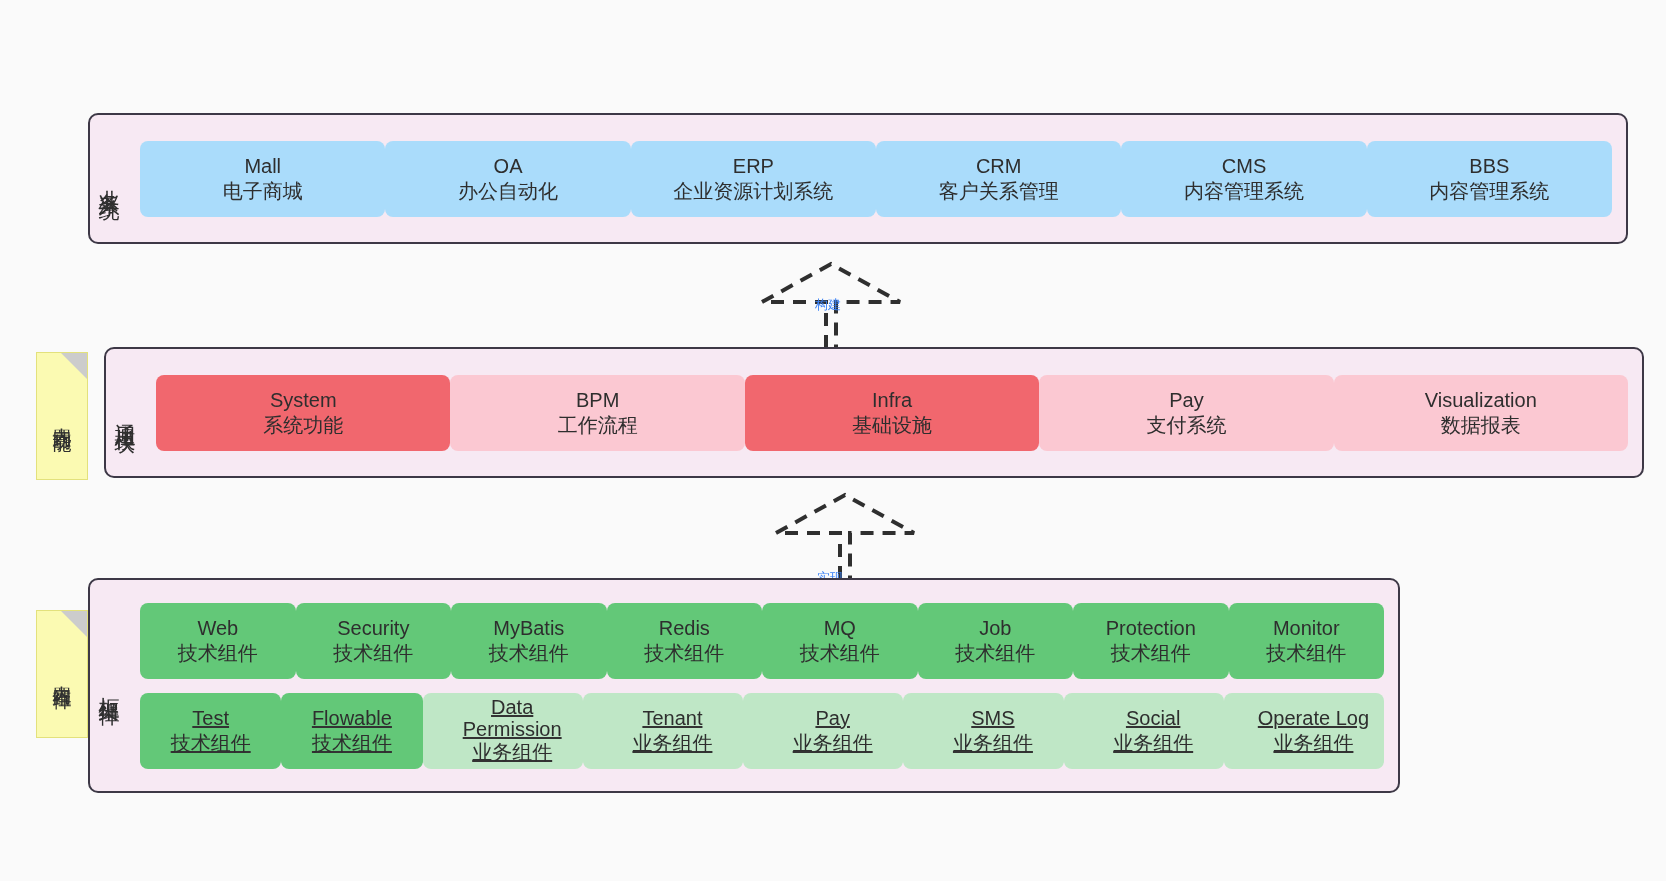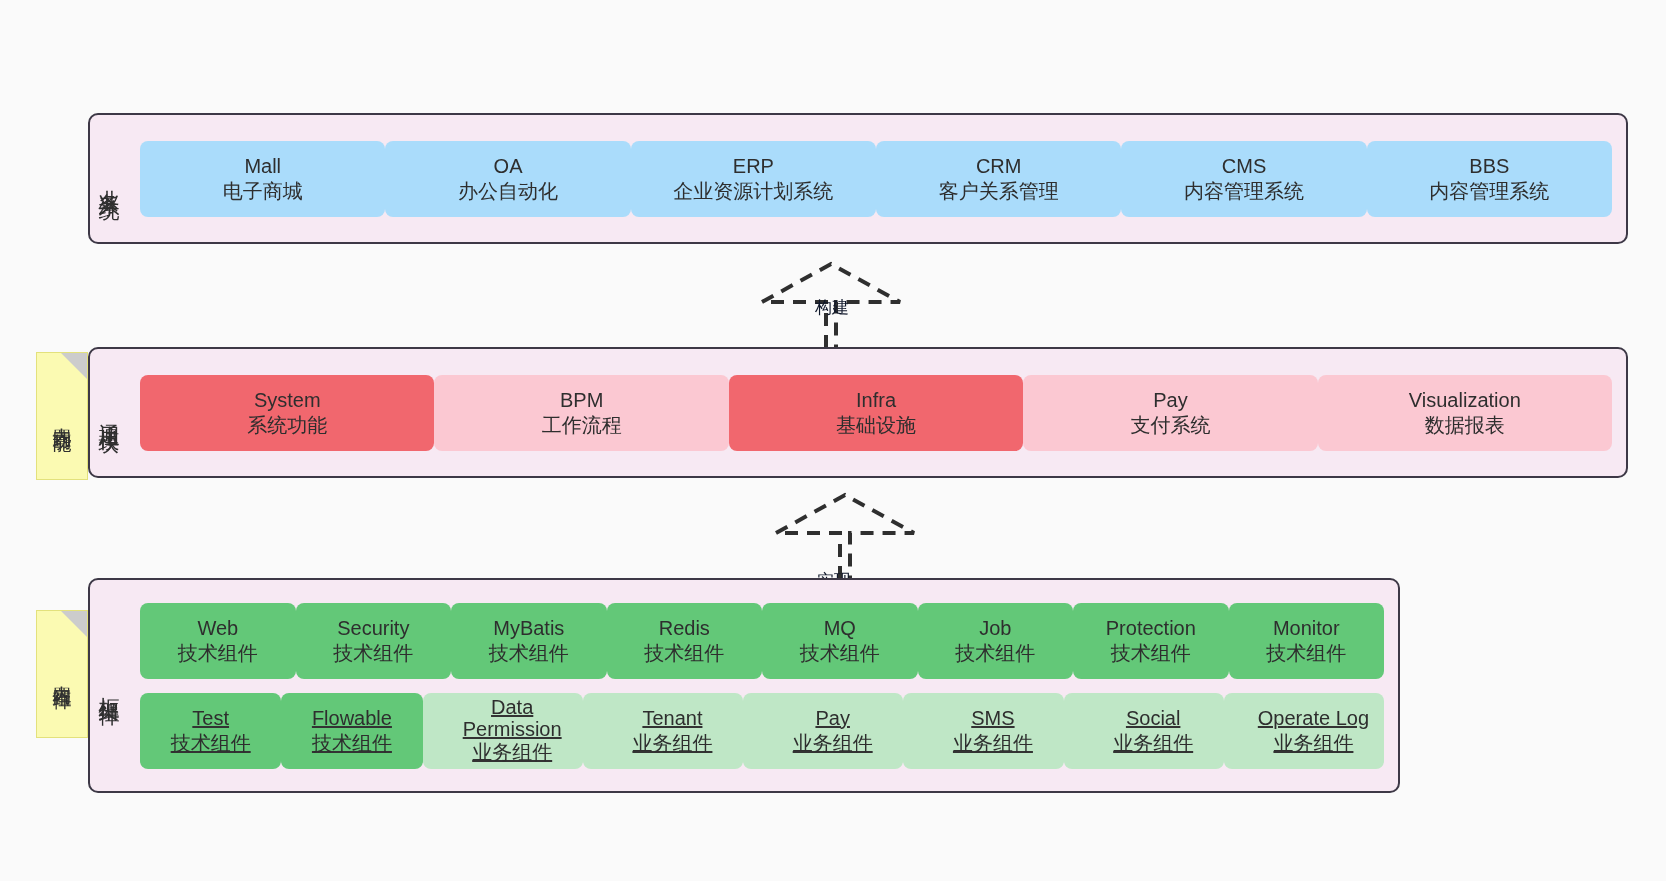--- a/index.html
+++ b/index.html
@@ -118,22 +118,22 @@
     border-top: 26px solid #cccccc;
     border-left: 26px solid transparent;
   }
 
   
   .arrow {
     position: absolute;
   }
   .arrow .label {
     position: absolute;
-    font-size: 17px;
-    color: #0f172a;
+    font-size: 13px;
+    color: #3b82f6;
     background: transparent;
     white-space: nowrap;
   }
 </style>
 </head>
 <body>
 
 <div id="canvas">
 
   <div class="layer" id="layer-business" style="left:88px; top:113px; width:1540px; height:131px;">
@@ -173,21 +173,21 @@
       <path d="M70 90 L70 44 L6 44 L75 6 L144 44 L80 44 L80 90" fill="none" stroke="#2f2f2f" stroke-width="4" stroke-dasharray="13 9" stroke-linecap="butt"></path>
     </svg>
     <span class="label" style="left:59px; top:38px;">构建</span>
   </div>
 
   <div class="note" style="left:36px; top:352px; width:52px; height:128px;">
     <span class="fold"></span>
     <span>内置功能</span>
   </div>
 
-  <div class="layer" id="layer-common" style="left:88px; top:347px; width:1540px; height:131px;">
+  <div class="layer" id="layer-common" style="left:104px; top:347px; width:1540px; height:131px;">
     <div class="layer-title">通用模块</div>
     <div class="layer-body">
       <div class="row" style="height:76px;">
         <div class="card red">
           <span class="en">System</span>
           <span class="cn">系统功能</span>
         </div>
         <div class="card pink">
           <span class="en">BPM</span>
           <span class="cn">工作流程</span>

